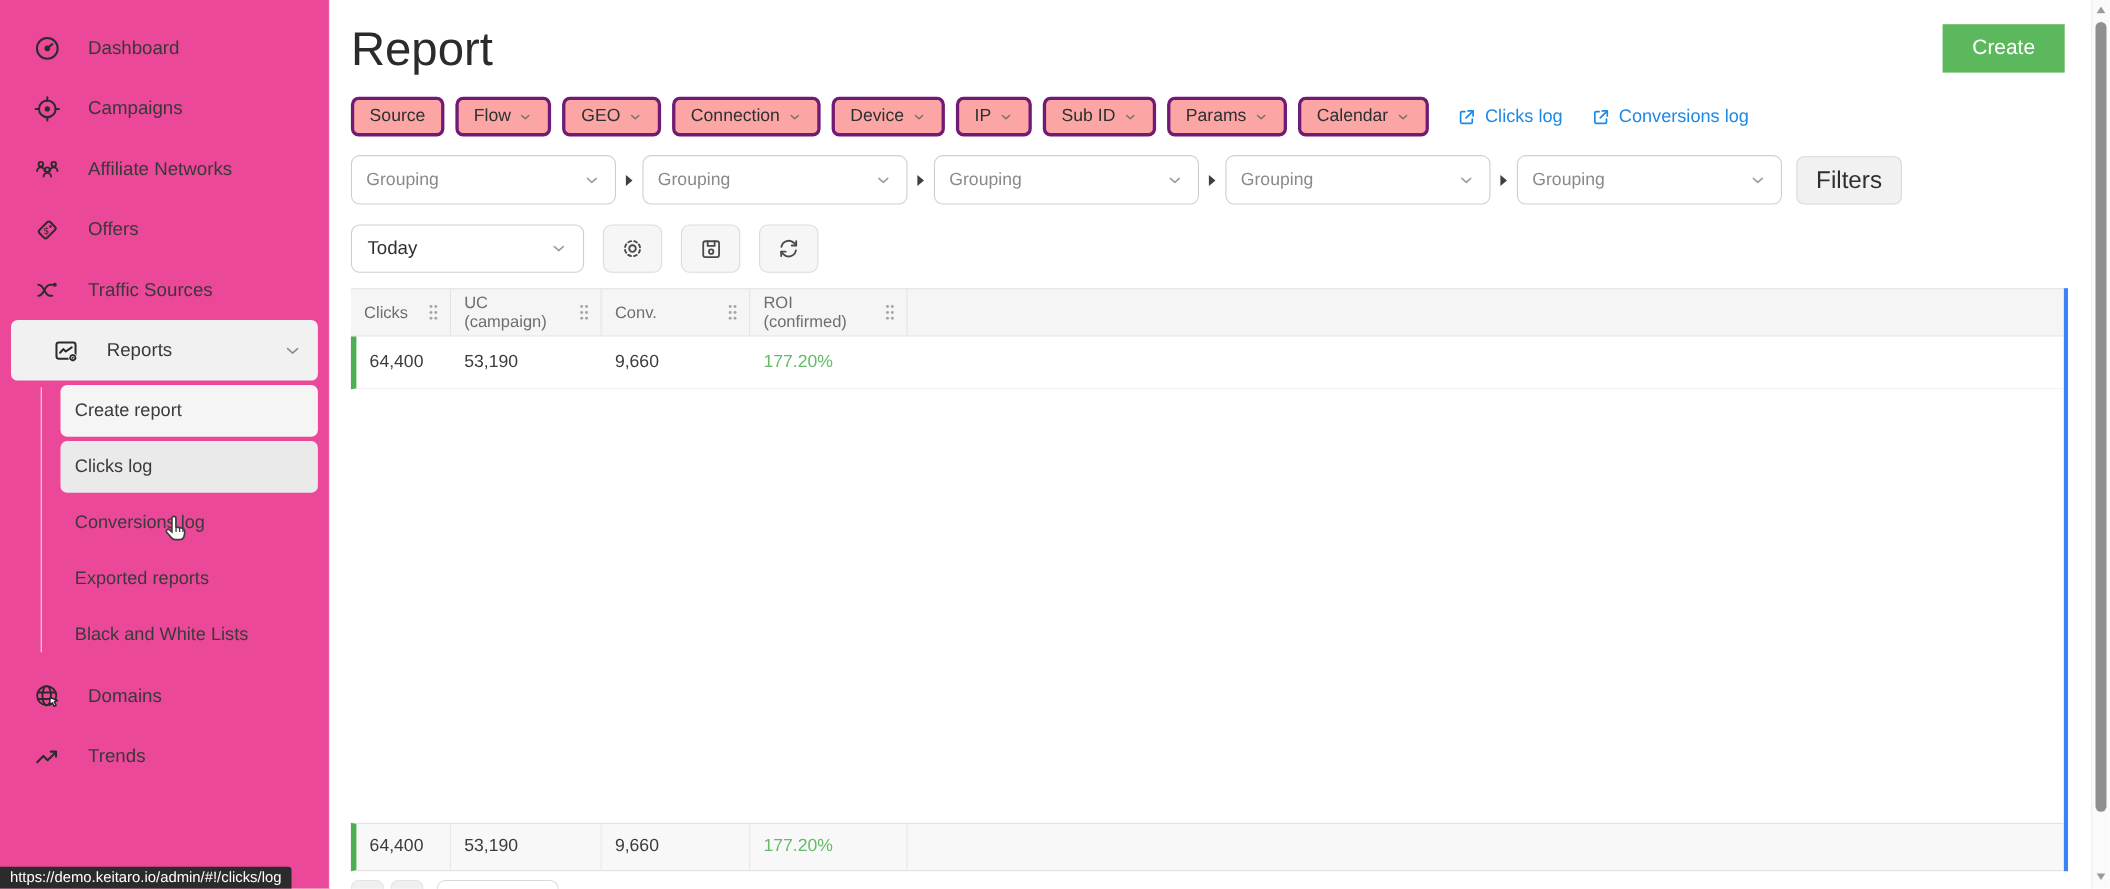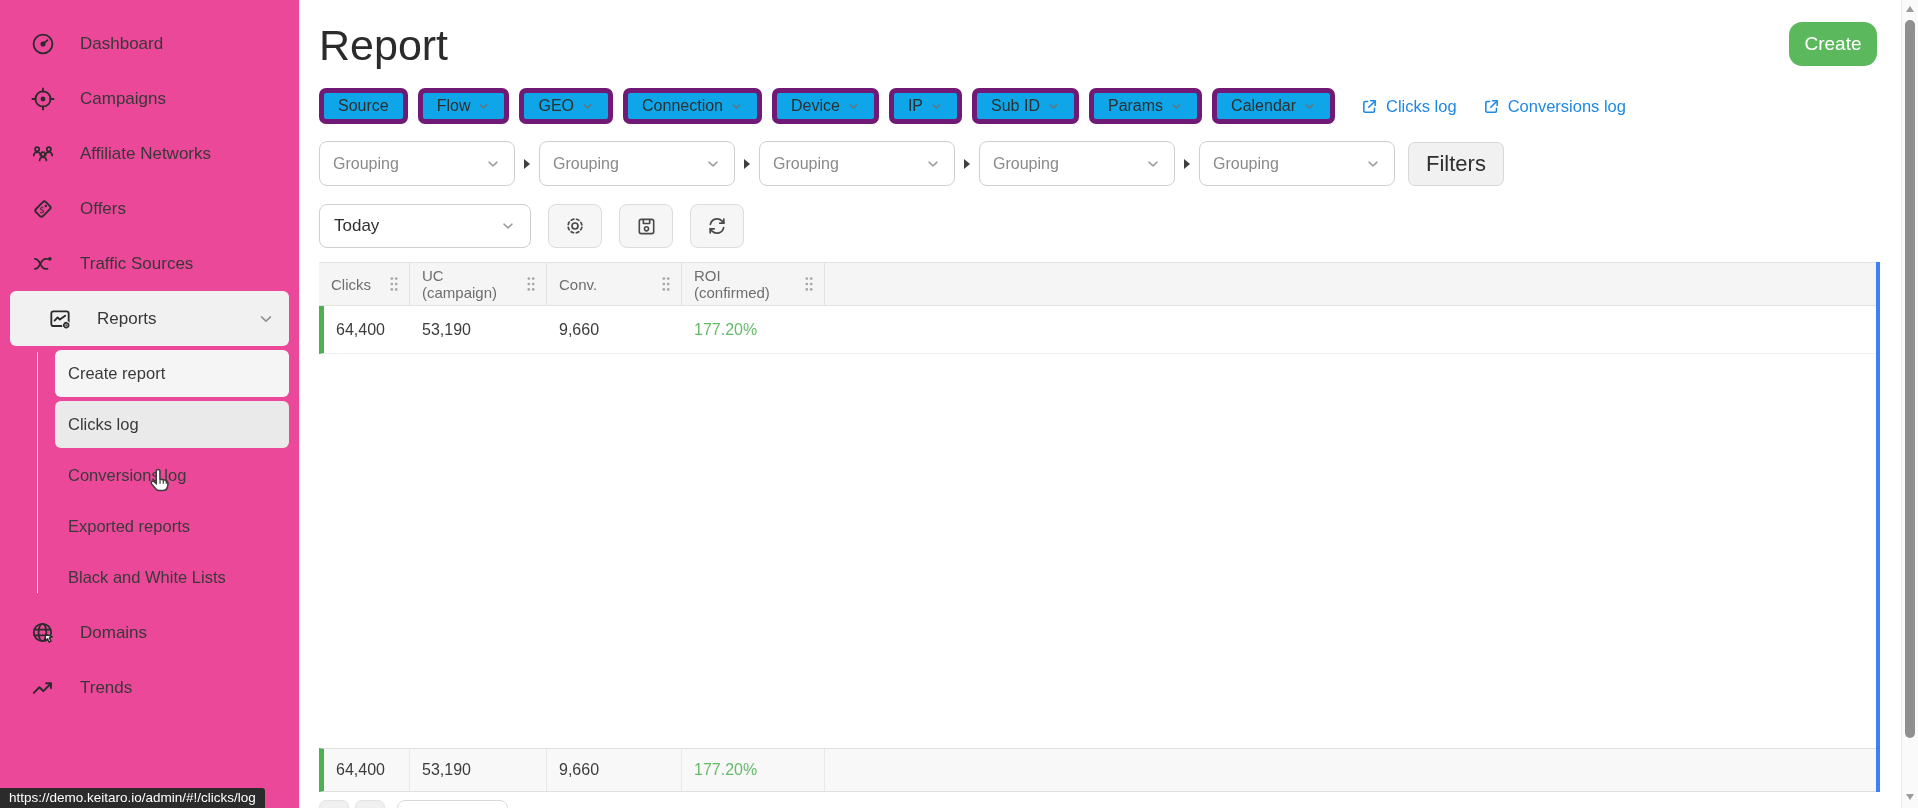--- a/index.html
+++ b/index.html
@@ -27,34 +27,34 @@
               display:flex; align-items:center; font-size:16.5px; color:#3a3a3a; cursor:pointer; }
   .sub-item.bg-light { background:#f5f5f5; }
   .sub-item.bg-hover { background:#eaeaea; }
   .cursor-hand { position:absolute; left:148px; top:467px; z-index:30; pointer-events:none; }
 
   
   .content { position:absolute; left:300px; top:0; width:1601px; height:808px;
              padding:20px 21px 0 19px; }
   .topbar { position:relative; height:50px; }
   .page-title { margin:0; font-size:43px; font-weight:400; color:#2b2b2b; line-height:50px; }
-  .create-btn { position:absolute; right:3px; top:2px; width:88px; height:44px;
-                background:#5cb85c; color:#fff; border:none; border-radius:13px;
+  .create-btn { position:absolute; right:3px; top:2px; width:111px; height:44px;
+                background:#5cb85c; color:#fff; border:none; border-radius:0;
                 font-size:19px; font-family:inherit; cursor:pointer; }
 
   .chips-row { margin-top:18px; height:36px; display:flex; align-items:center; gap:10px; }
-  .chip { height:36px; padding:0 14px; background:#0ea5e9; border:5px solid #701a75;
+  .chip { height:36px; padding:0 14px; background:#fca5a5; border:3px solid #701a75;
           border-radius:7px; display:flex; align-items:center; gap:7px; font-size:16px;
           color:#2f2f2f; cursor:pointer; white-space:nowrap; }
   .chip .cchev { color:#6f6f6f; }
   .ext-link { display:flex; align-items:center; gap:8px; color:#1e88e5; font-size:16.5px;
               margin-left:16px; cursor:pointer; text-decoration:none; white-space:nowrap; }
 
   .grouping-row { margin-top:17px; height:45px; display:flex; align-items:center; }
-  .gselect { width:196px; height:45px; background:#fff; border:1px solid #cfcfcf;
+  .gselect { width:241px; height:45px; background:#fff; border:1px solid #cfcfcf;
              border-radius:8px; display:flex; align-items:center; justify-content:space-between;
              padding:0 13px; font-size:16px; color:#8a8a8a; cursor:pointer; }
   .gselect .gchev { color:#9e9e9e; }
   .sep-arrow { width:0; height:0; border-left:6px solid #3f3f3f;
                border-top:5px solid transparent; border-bottom:5px solid transparent;
                margin:0 9px; flex:none; }
   .filters-btn { margin-left:13px; height:44px; padding:0 17px; background:#f1f1f1;
                  border:1px solid #d8d8d8; border-radius:7px; font-size:22px; color:#2f2f2f;
                  font-family:inherit; cursor:pointer; }
 

